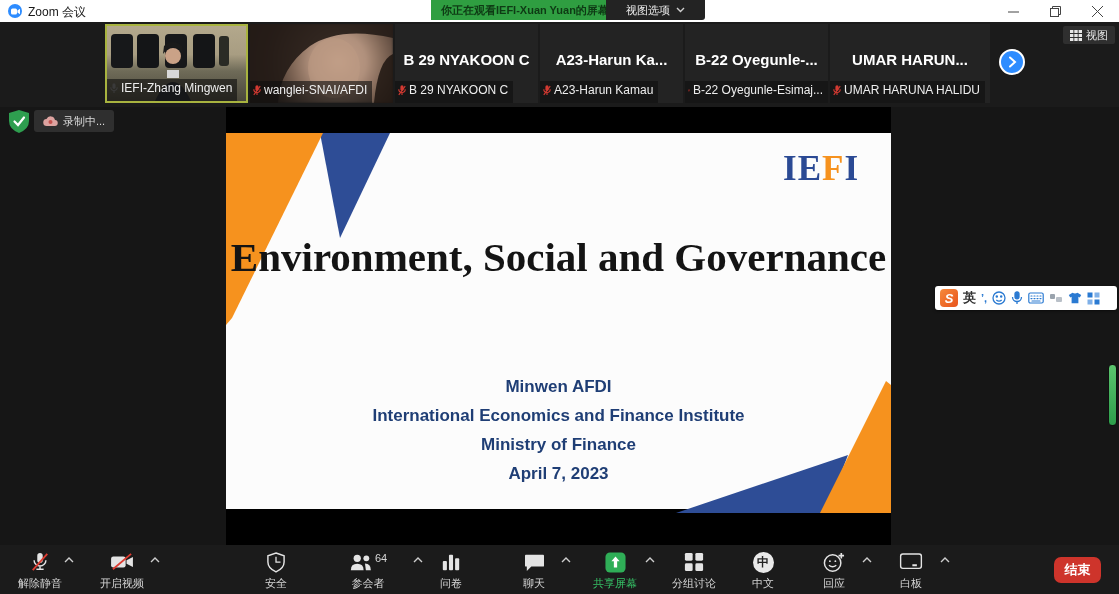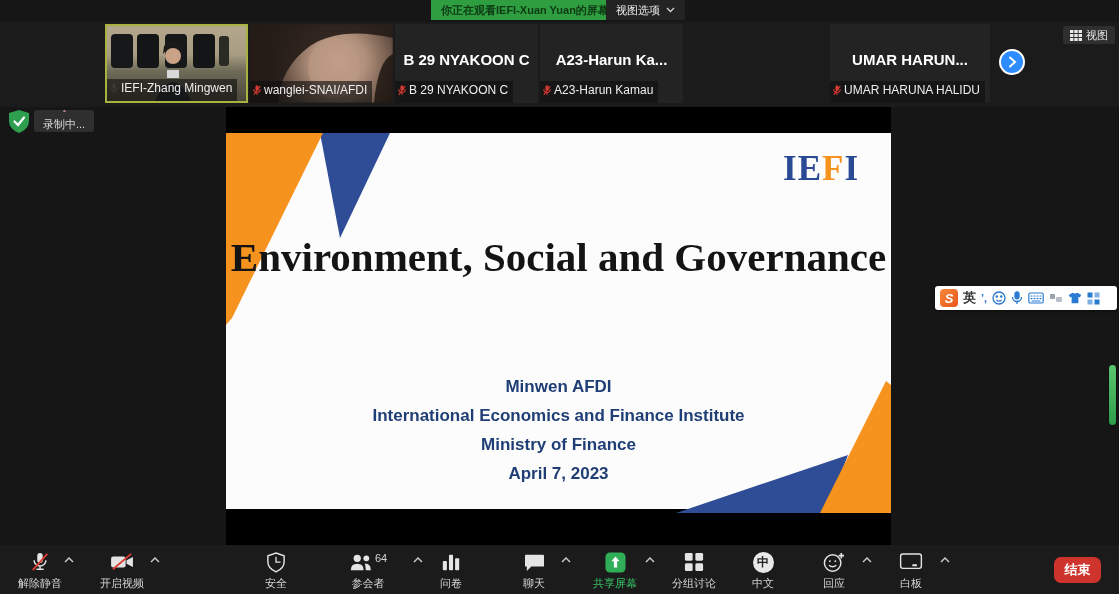--- a/index.html
+++ b/index.html
@@ -9,32 +9,32 @@
   .abs{position:absolute;}
 
   
   .titlebar{left:0;top:0;width:1119px;height:22px;background:#fff;}
   .zoom-logo{left:8px;top:4px;width:14px;height:14px;border-radius:50%;background:#2d8cff;display:flex;align-items:center;justify-content:center;}
   .app-title{left:28px;top:4px;font-size:12px;color:#1a1a1a;}
   .winbtn{top:0;width:34px;height:22px;display:flex;align-items:center;justify-content:center;color:#444;}
 
   
   .banner-green{left:431px;top:0;height:20px;background:#2f9e41;display:flex;align-items:center;padding:0 10px;font-size:11px;color:#0e3a14;font-weight:bold;}
-  .banner-dark{left:606px;top:0;height:20px;background:#232323;display:flex;align-items:center;gap:6px;padding:0 10px;font-size:11px;color:#efefef;border-radius:0 0 3px 0;}
+  .banner-dark{left:606px;top:0;height:20px;background:#232323;display:flex;align-items:center;gap:6px;padding:0 20px;font-size:11px;color:#efefef;border-radius:0 0 3px 0;}
 
   
   .strip{left:0;top:22px;width:1119px;height:85px;background:#1b1b1b;}
   .thumb{top:2px;height:79px;background:#232323;overflow:hidden;}
   .thumb .big{position:absolute;left:0;right:0;top:27px;text-align:center;color:#fff;font-weight:bold;font-size:15px;white-space:nowrap;}
   .vlabel{position:absolute;left:0;bottom:0;display:flex;align-items:center;gap:3px;background:rgba(15,15,15,.62);color:#eee;font-size:12px;padding:2px 5px 6px 3px;white-space:nowrap;max-width:100%;overflow:hidden;}
   .next-btn{left:999px;top:49px;width:26px;height:26px;border-radius:50%;background:#2d8cff;border:2px solid #fff;display:flex;align-items:center;justify-content:center;}
   .view-btn{left:1063px;top:26px;height:18px;background:#2f2f2f;border-radius:2px;display:flex;align-items:center;gap:4px;padding:0 7px;color:#e8e8e8;font-size:11px;}
 
   
-  .rec-pill{left:34px;top:110px;height:22px;background:#2f2f2f;border-radius:3px;display:flex;align-items:center;gap:5px;padding:0 9px;color:#ddd;font-size:11px;flex-direction:column;}
+  .rec-pill{left:34px;top:110px;height:22px;background:#2f2f2f;border-radius:3px;display:flex;align-items:center;gap:5px;padding:0 9px;color:#ddd;font-size:11px;}
 
   
   .share{left:226px;top:107px;width:665px;height:438px;background:#000;}
   .slide{left:226px;top:133px;width:665px;height:376px;background:#fcfcfc;}
   .slide-logo{right:32px;top:16px;font-family:"Liberation Serif",serif;font-weight:700;font-size:35px;letter-spacing:1px;color:#2b4a94;}
   .slide-title{left:0;right:0;top:100px;text-align:center;font-family:"Liberation Serif",serif;font-weight:700;font-size:41px;color:#141414;}
   .slide-subtitle{left:0;right:0;top:149px;text-align:center;font-family:"Liberation Serif",serif;font-weight:700;font-size:24px;color:#141414;}
   .slide-authors{left:0;right:0;top:239px;text-align:center;color:#1f3e75;font-weight:bold;font-size:17px;line-height:29px;}
 
   
@@ -56,20 +56,45 @@
 
   
   .photo1{position:absolute;inset:0;background:linear-gradient(180deg,#b3a88c 0%,#a89d82 38%,#6f6b58 60%,#4a473b 100%);}
   .photo2{position:absolute;inset:0;background:radial-gradient(circle at 62% 48%,#c4a18b 0%,#b0907c 28%,#7d6454 48%,#41322a 72%,#241b16 100%);filter:blur(1px);}
 </style>
 </head>
 <body>
 
 <div id="app">
 
+  <div class="abs titlebar">
+    <div class="abs zoom-logo">
+      <svg width="9" height="7" viewBox="0 0 9 7">
+          <rect x="0" y="0.5" width="6" height="6" rx="1.5" fill="#fff"></rect>
+          <path d="M6.4 2.4 L9 0.8 V6.2 L6.4 4.6 Z" fill="#fff"></path>
+        </svg>
+    </div>
+    <div class="abs app-title">Zoom 会议</div>
+    <div class="abs winbtn" style="left:996px;">
+      <svg width="11" height="11" viewBox="0 0 11 11">
+          <line x1="0" y1="6" x2="11" y2="6" stroke="#444" stroke-width="1"></line>
+        </svg>
+    </div>
+    <div class="abs winbtn" style="left:1038px;">
+      <svg width="11" height="11" viewBox="0 0 11 11" fill="none" stroke="#444" stroke-width="1">
+          <rect x="0.5" y="2.5" width="8" height="8"></rect>
+          <path d="M2.5 2.5 V0.5 H10.5 V8.5 H8.5"></path>
+        </svg>
+    </div>
+    <div class="abs winbtn" style="left:1080px;">
+      <svg width="11" height="11" viewBox="0 0 11 11">
+          <path d="M0 0 L11 11 M11 0 L0 11" stroke="#444" stroke-width="1"></path>
+        </svg>
+    </div>
+  </div>
 
   <div class="abs banner-green">
     <span>你正在观看IEFI-Xuan Yuan的屏幕</span>
   </div>
   <div class="abs banner-dark">
     <span>视图选项</span>
     <svg width="9" height="6" viewBox="0 0 9 6">
         <path d="M1 1 L4.5 4.5 L8 1" stroke="#cfcfcf" stroke-width="1.4" fill="none"></path>
       </svg>
   </div>
@@ -136,20 +161,32 @@
         <svg width="8" height="11" viewBox="0 0 10 13">
             <rect x="3" y="0" width="4" height="7" rx="2" fill="#d33a32"></rect>
             <path d="M1 5 a4 4 0 0 0 8 0" stroke="#d33a32" stroke-width="1.4" fill="none"></path>
             <line x1="5" y1="9" x2="5" y2="12" stroke="#d33a32" stroke-width="1.4"></line>
             <line x1="1" y1="12" x2="9" y2="1" stroke="#d33a32" stroke-width="1.4"></line>
           </svg>
         <span>A23-Harun Kamau</span>
       </div>
     </div>
 
+    <div class="abs thumb" style="left:685px;width:143px;">
+      <div class="big">B-22  Oyegunle-...</div>
+      <div class="vlabel">
+        <svg width="8" height="11" viewBox="0 0 10 13">
+            <rect x="3" y="0" width="4" height="7" rx="2" fill="#d33a32"></rect>
+            <path d="M1 5 a4 4 0 0 0 8 0" stroke="#d33a32" stroke-width="1.4" fill="none"></path>
+            <line x1="5" y1="9" x2="5" y2="12" stroke="#d33a32" stroke-width="1.4"></line>
+            <line x1="1" y1="12" x2="9" y2="1" stroke="#d33a32" stroke-width="1.4"></line>
+          </svg>
+        <span>B-22 Oyegunle-Esimaj...</span>
+      </div>
+    </div>
 
     <div class="abs thumb" style="left:830px;width:160px;">
       <div class="big">UMAR  HARUN...</div>
       <div class="vlabel">
         <svg width="8" height="11" viewBox="0 0 10 13">
             <rect x="3" y="0" width="4" height="7" rx="2" fill="#d33a32"></rect>
             <path d="M1 5 a4 4 0 0 0 8 0" stroke="#d33a32" stroke-width="1.4" fill="none"></path>
             <line x1="5" y1="9" x2="5" y2="12" stroke="#d33a32" stroke-width="1.4"></line>
             <line x1="1" y1="12" x2="9" y2="1" stroke="#d33a32" stroke-width="1.4"></line>
           </svg>

